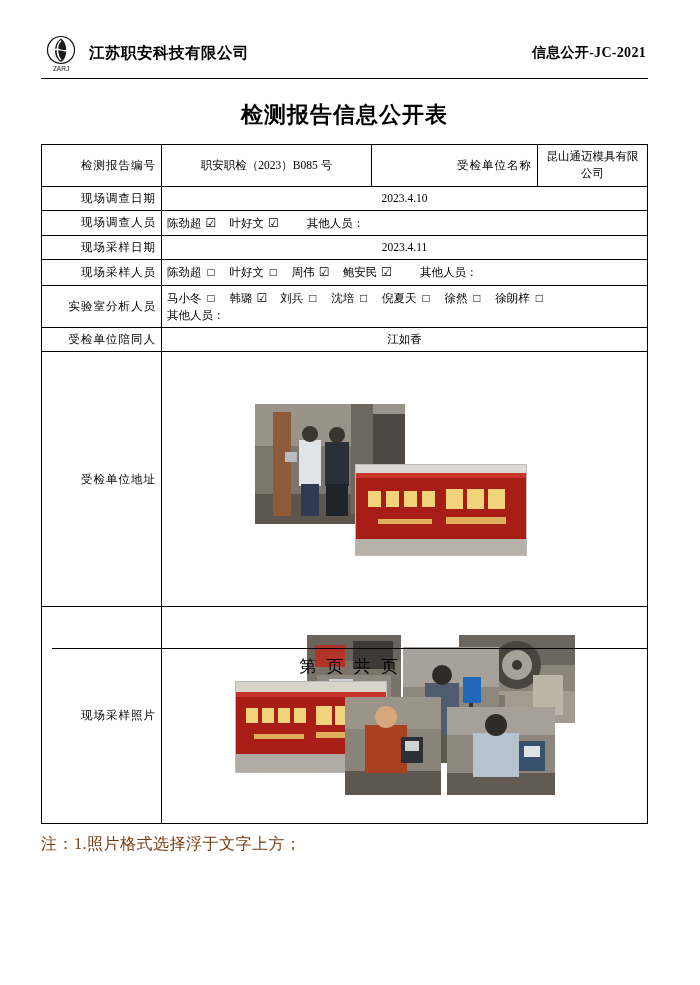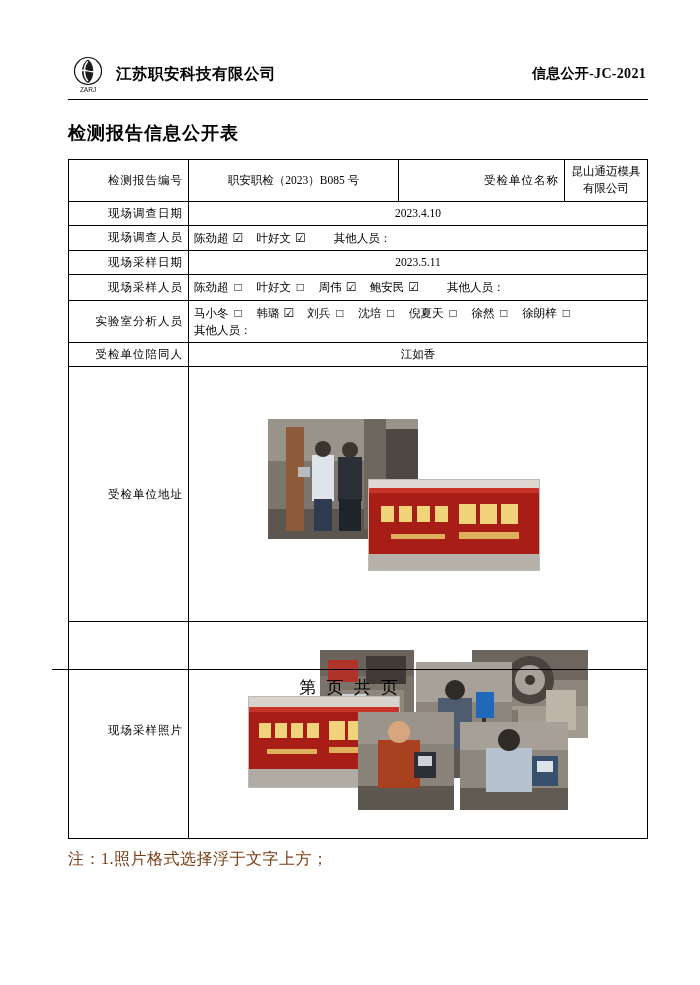--- a/index.html
+++ b/index.html
@@ -13,22 +13,21 @@
     font-family: "Liberation Serif", "DejaVu Serif", serif;
     color: #000000;
     position: relative;
     overflow: hidden;
   }
   .page {
     position: relative;
     width: 700px;
     height: 716px;
     box-sizing: border-box;
-    padding: 30px 52px 0 68px;
-    margin-top: 21px;
+    padding: 30px 52px 0 41px;
   }
 
   
   .header {
     position: relative;
     height: 52px;
   }
   .header-inner {
     display: flex;
     align-items: center;
@@ -59,22 +58,22 @@
     letter-spacing: 0.3px;
     padding-right: 2px;
   }
   .header-rule {
     border-bottom: 1.2px solid #000;
     margin-top: 2px;
   }
 
   
   .doc-title {
-    text-align: left;
-    font-size: 18px;
+    text-align: center;
+    font-size: 22px;
     font-weight: bold;
     letter-spacing: 1px;
     margin: 18px 0 14px 0;
   }
 
   
   table.main {
     width: 100%;
     border-collapse: collapse;
     table-layout: fixed;
@@ -218,21 +217,21 @@
       <td class="lft name-list" colspan="5">
         <span class="nm">陈劲超</span><span class="cbox">☑</span>
         <span class="nm">叶好文</span><span class="cbox">☑</span>
         <span class="gap"></span>
         <span>其他人员：</span>
       </td>
     </tr>
 
     <tr class="row-h">
       <td class="lbl">现场采样日期</td>
-      <td class="ctr" colspan="5">2023.5.11</td>
+      <td class="ctr" colspan="5">2023.4.11</td>
     </tr>
 
     <tr class="row-h">
       <td class="lbl">现场采样人员</td>
       <td class="lft name-list" colspan="5">
         <span class="nm">陈劲超</span><span class="cbox">□</span>
         <span class="nm">叶好文</span><span class="cbox">□</span>
         <span class="nm">周伟</span><span class="cbox">☑</span>
         <span class="nm">鲍安民</span><span class="cbox">☑</span>
         <span class="gap"></span>

